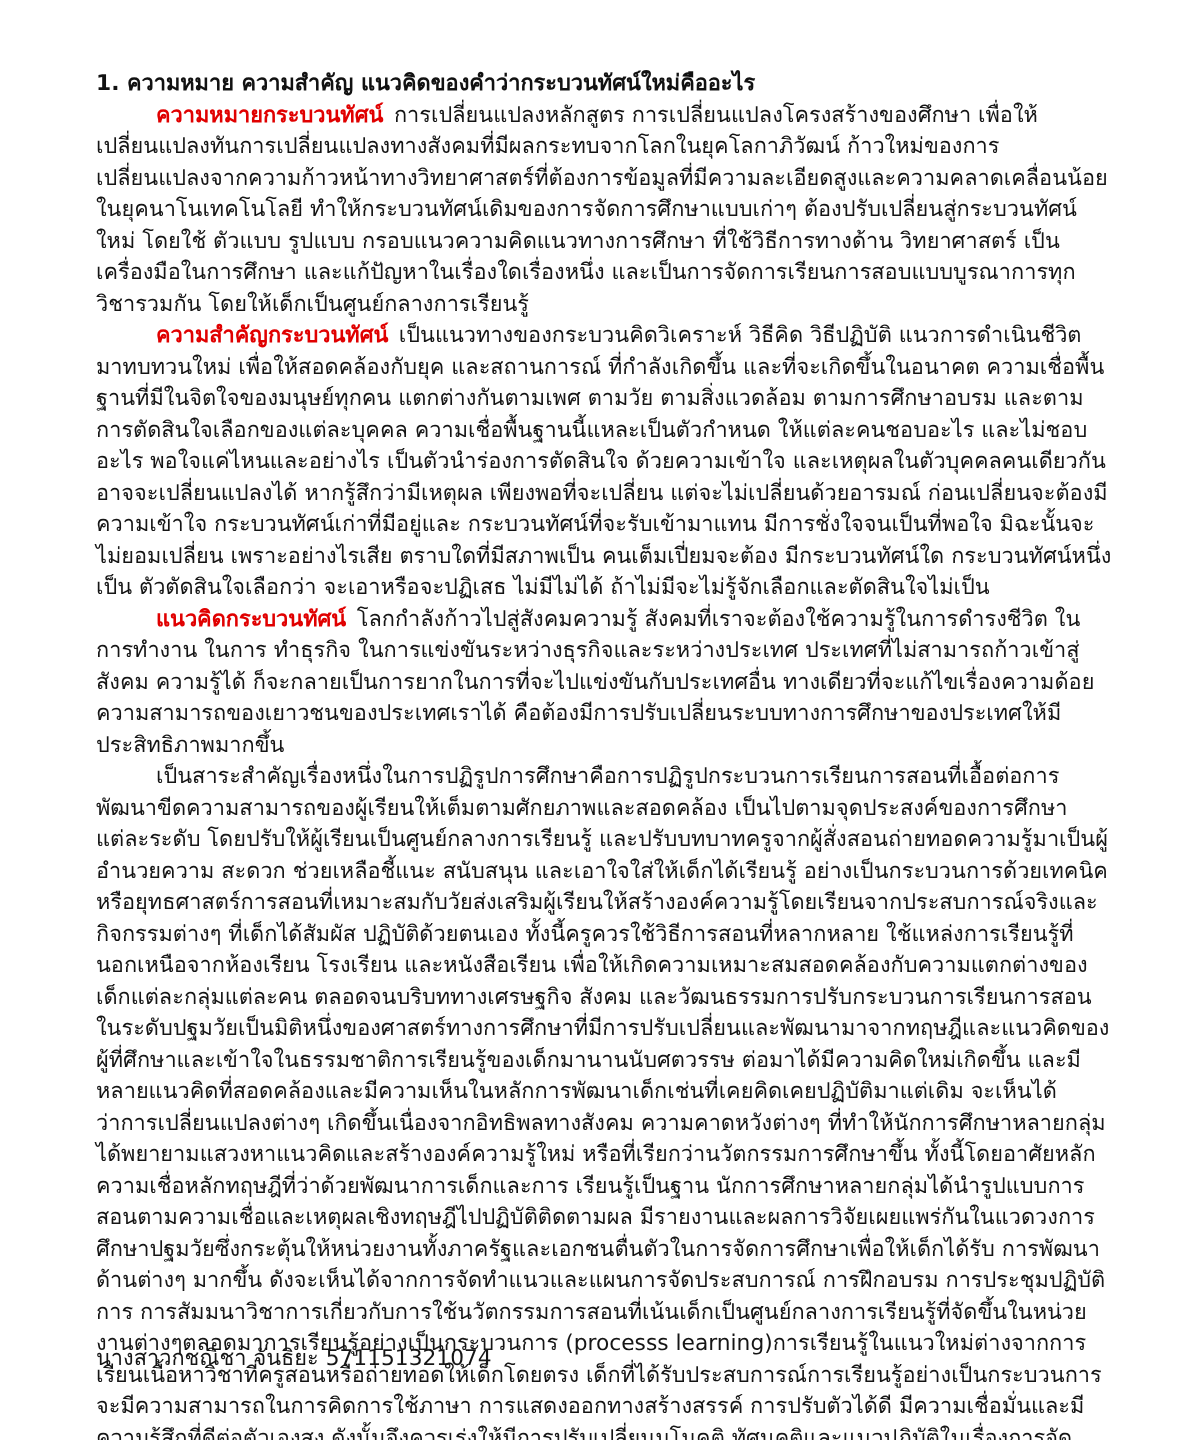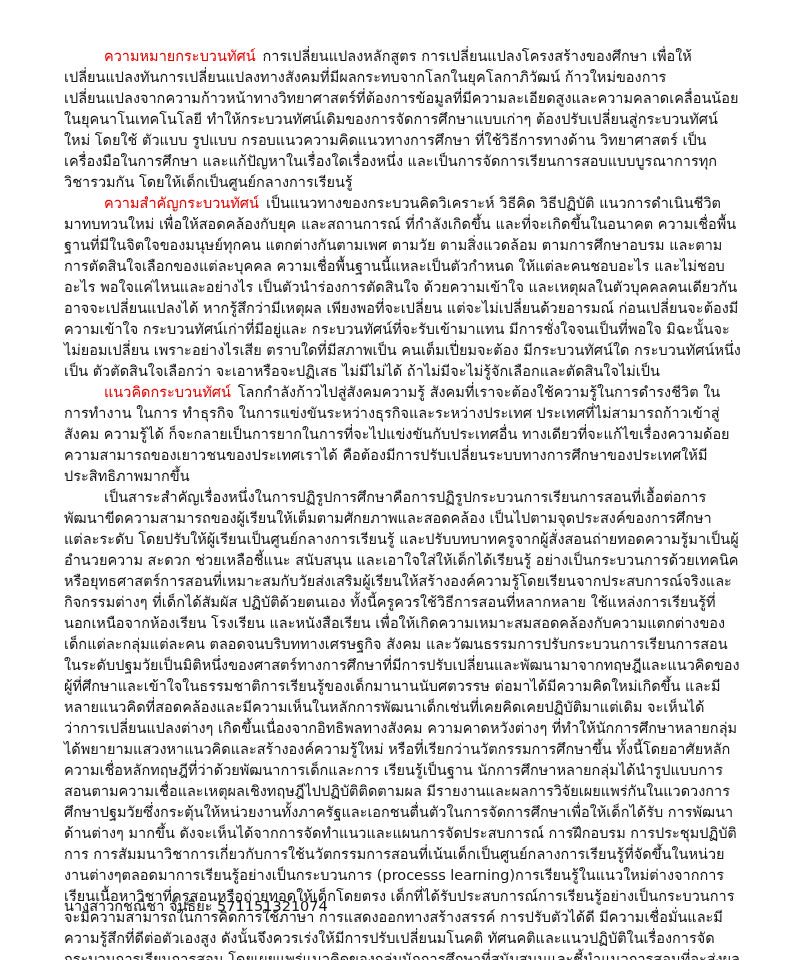--- a/index.html
+++ b/index.html
@@ -27,39 +27,40 @@
   }
   .heading {
     font-weight: bold;
     color: #111111;
   }
   p.para {
     text-indent: 40px;
     margin: 0;
   }
   .lead {
-    font-weight: normal;
+    font-weight: bold;
     color: #e00000;
     margin-right: 7px;
   }
   .signature {
     position: absolute;
     left: 64px; top: 896px;
     width: 630px;
     color: #151515;
     font-size: 14.5px;
     line-height: 21px;
   }
 </style>
 </head>
 <body>
 
 <div class="page">
   <div class="doc">
 
+    <div class="heading">1. ความหมาย ความสำคัญ แนวคิดของคำว่ากระบวนทัศน์ใหม่คืออะไร</div>
 
     <p class="para"><span class="lead">ความหมายกระบวนทัศน์</span><span>การเปลี่ยนแปลงหลักสูตร การเปลี่ยนแปลงโครงสร้างของศึกษา  เพื่อให้เปลี่ยนแปลงทันการเปลี่ยนแปลงทางสังคมที่มีผลกระทบจากโลกในยุคโลกาภิวัฒน์ ก้าวใหม่ของการเปลี่ยนแปลงจากความก้าวหน้าทางวิทยาศาสตร์ที่ต้องการข้อมูลที่มีความละเอียดสูงและความคลาดเคลื่อนน้อย ในยุคนาโนเทคโนโลยี ทำให้กระบวนทัศน์เดิมของการจัดการศึกษาแบบเก่าๆ ต้องปรับเปลี่ยนสู่กระบวนทัศน์ใหม่ โดยใช้ ตัวแบบ รูปแบบ กรอบแนวความคิดแนวทางการศึกษา ที่ใช้วิธีการทางด้าน วิทยาศาสตร์ เป็นเครื่องมือในการศึกษา และแก้ปัญหาในเรื่องใดเรื่องหนึ่ง  และเป็นการจัดการเรียนการสอบแบบบูรณาการทุกวิชารวมกัน โดยให้เด็กเป็นศูนย์กลางการเรียนรู้</span></p>
 
     <p class="para"><span class="lead">ความสำคัญกระบวนทัศน์</span><span>เป็นแนวทางของกระบวนคิดวิเคราะห์ วิธีคิด วิธีปฏิบัติ แนวการดำเนินชีวิต มาทบทวนใหม่ เพื่อให้สอดคล้องกับยุค และสถานการณ์ ที่กำลังเกิดขึ้น และที่จะเกิดขึ้นในอนาคต ความเชื่อพื้นฐานที่มีในจิตใจของมนุษย์ทุกคน แตกต่างกันตามเพศ ตามวัย ตามสิ่งแวดล้อม ตามการศึกษาอบรม และตามการตัดสินใจเลือกของแต่ละบุคคล ความเชื่อพื้นฐานนี้แหละเป็นตัวกำหนด ให้แต่ละคนชอบอะไร และไม่ชอบอะไร พอใจแค่ไหนและอย่างไร เป็นตัวนำร่องการตัดสินใจ ด้วยความเข้าใจ และเหตุผลในตัวบุคคลคนเดียวกัน อาจจะเปลี่ยนแปลงได้ หากรู้สึกว่ามีเหตุผล เพียงพอที่จะเปลี่ยน แต่จะไม่เปลี่ยนด้วยอารมณ์ ก่อนเปลี่ยนจะต้องมีความเข้าใจ กระบวนทัศน์เก่าที่มีอยู่และ กระบวนทัศน์ที่จะรับเข้ามาแทน มีการชั่งใจจนเป็นที่พอใจ มิฉะนั้นจะไม่ยอมเปลี่ยน เพราะอย่างไรเสีย ตราบใดที่มีสภาพเป็น คนเต็มเปี่ยมจะต้อง มีกระบวนทัศน์ใด กระบวนทัศน์หนึ่งเป็น ตัวตัดสินใจเลือกว่า จะเอาหรือจะปฏิเสธ ไม่มีไม่ได้ ถ้าไม่มีจะไม่รู้จักเลือกและตัดสินใจไม่เป็น</span></p>
 
     <p class="para"><span class="lead">แนวคิดกระบวนทัศน์</span><span>โลกกำลังก้าวไปสู่สังคมความรู้ สังคมที่เราจะต้องใช้ความรู้ในการดำรงชีวิต ในการทำงาน ในการ ทำธุรกิจ ในการแข่งขันระหว่างธุรกิจและระหว่างประเทศ ประเทศที่ไม่สามารถก้าวเข้าสู่สังคม ความรู้ได้ ก็จะกลายเป็นการยากในการที่จะไปแข่งขันกับประเทศอื่น  ทางเดียวที่จะแก้ไขเรื่องความด้อย ความสามารถของเยาวชนของประเทศเราได้  คือต้องมีการปรับเปลี่ยนระบบทางการศึกษาของประเทศให้มีประสิทธิภาพมากขึ้น</span></p>
 
 
     <p class="para">เป็นสาระสำคัญเรื่องหนึ่งในการปฏิรูปการศึกษาคือการปฏิรูปกระบวนการเรียนการสอนที่เอื้อต่อการพัฒนาขีดความสามารถของผู้เรียนให้เต็มตามศักยภาพและสอดคล้อง เป็นไปตามจุดประสงค์ของการศึกษาแต่ละระดับ โดยปรับให้ผู้เรียนเป็นศูนย์กลางการเรียนรู้ และปรับบทบาทครูจากผู้สั่งสอนถ่ายทอดความรู้มาเป็นผู้อำนวยความ สะดวก ช่วยเหลือชี้แนะ สนับสนุน และเอาใจใส่ให้เด็กได้เรียนรู้ อย่างเป็นกระบวนการด้วยเทคนิคหรือยุทธศาสตร์การสอนที่เหมาะสมกับวัยส่งเสริมผู้เรียนให้สร้างองค์ความรู้โดยเรียนจากประสบการณ์จริงและกิจกรรมต่างๆ ที่เด็กได้สัมผัส ปฏิบัติด้วยตนเอง ทั้งนี้ครูควรใช้วิธีการสอนที่หลากหลาย ใช้แหล่งการเรียนรู้ที่นอกเหนือจากห้องเรียน โรงเรียน และหนังสือเรียน เพื่อให้เกิดความเหมาะสมสอดคล้องกับความแตกต่างของเด็กแต่ละกลุ่มแต่ละคน ตลอดจนบริบททางเศรษฐกิจ สังคม และวัฒนธรรมการปรับกระบวนการเรียนการสอนในระดับปฐมวัยเป็นมิติหนึ่งของศาสตร์ทางการศึกษาที่มีการปรับเปลี่ยนและพัฒนามาจากทฤษฎีและแนวคิดของผู้ที่ศึกษาและเข้าใจในธรรมชาติการเรียนรู้ของเด็กมานานนับศตวรรษ ต่อมาได้มีความคิดใหม่เกิดขึ้น และมีหลายแนวคิดที่สอดคล้องและมีความเห็นในหลักการพัฒนาเด็กเช่นที่เคยคิดเคยปฏิบัติมาแต่เดิม จะเห็นได้ว่าการเปลี่ยนแปลงต่างๆ เกิดขึ้นเนื่องจากอิทธิพลทางสังคม ความคาดหวังต่างๆ ที่ทำให้นักการศึกษาหลายกลุ่มได้พยายามแสวงหาแนวคิดและสร้างองค์ความรู้ใหม่ หรือที่เรียกว่านวัตกรรมการศึกษาขึ้น ทั้งนี้โดยอาศัยหลักความเชื่อหลักทฤษฎีที่ว่าด้วยพัฒนาการเด็กและการ เรียนรู้เป็นฐาน นักการศึกษาหลายกลุ่มได้นำรูปแบบการสอนตามความเชื่อและเหตุผลเชิงทฤษฎีไปปฏิบัติติดตามผล มีรายงานและผลการวิจัยเผยแพร่กันในแวดวงการศึกษาปฐมวัยซึ่งกระตุ้นให้หน่วยงานทั้งภาครัฐและเอกชนตื่นตัวในการจัดการศึกษาเพื่อให้เด็กได้รับ การพัฒนาด้านต่างๆ มากขึ้น ดังจะเห็นได้จากการจัดทำแนวและแผนการจัดประสบการณ์ การฝึกอบรม การประชุมปฏิบัติการ การสัมมนาวิชาการเกี่ยวกับการใช้นวัตกรรมการสอนที่เน้นเด็กเป็นศูนย์กลางการเรียนรู้ที่จัดขึ้นในหน่วยงานต่างๆตลอดมาการเรียนรู้อย่างเป็นกระบวนการ (processs learning)การเรียนรู้ในแนวใหม่ต่างจากการเรียนเนื้อหาวิชาที่ครูสอนหรือถ่ายทอดให้เด็กโดยตรง เด็กที่ได้รับประสบการณ์การเรียนรู้อย่างเป็นกระบวนการ จะมีความสามารถในการคิดการใช้ภาษา การแสดงออกทางสร้างสรรค์ การปรับตัวได้ดี มีความเชื่อมั่นและมีความรู้สึกที่ดีต่อตัวเองสูง ดังนั้นจึงควรเร่งให้มีการปรับเปลี่ยนมโนคติ ทัศนคติและแนวปฏิบัติในเรื่องการจัดกระบวนการเรียนการสอน โดยเผยแพร่แนวคิดของกลุ่มนักการศึกษาที่สนับสนุนและชี้นำแนวการสอนที่จะส่งผลดีต่อการพัฒนาเด็กตามที่เราต้องการ</p>
 

